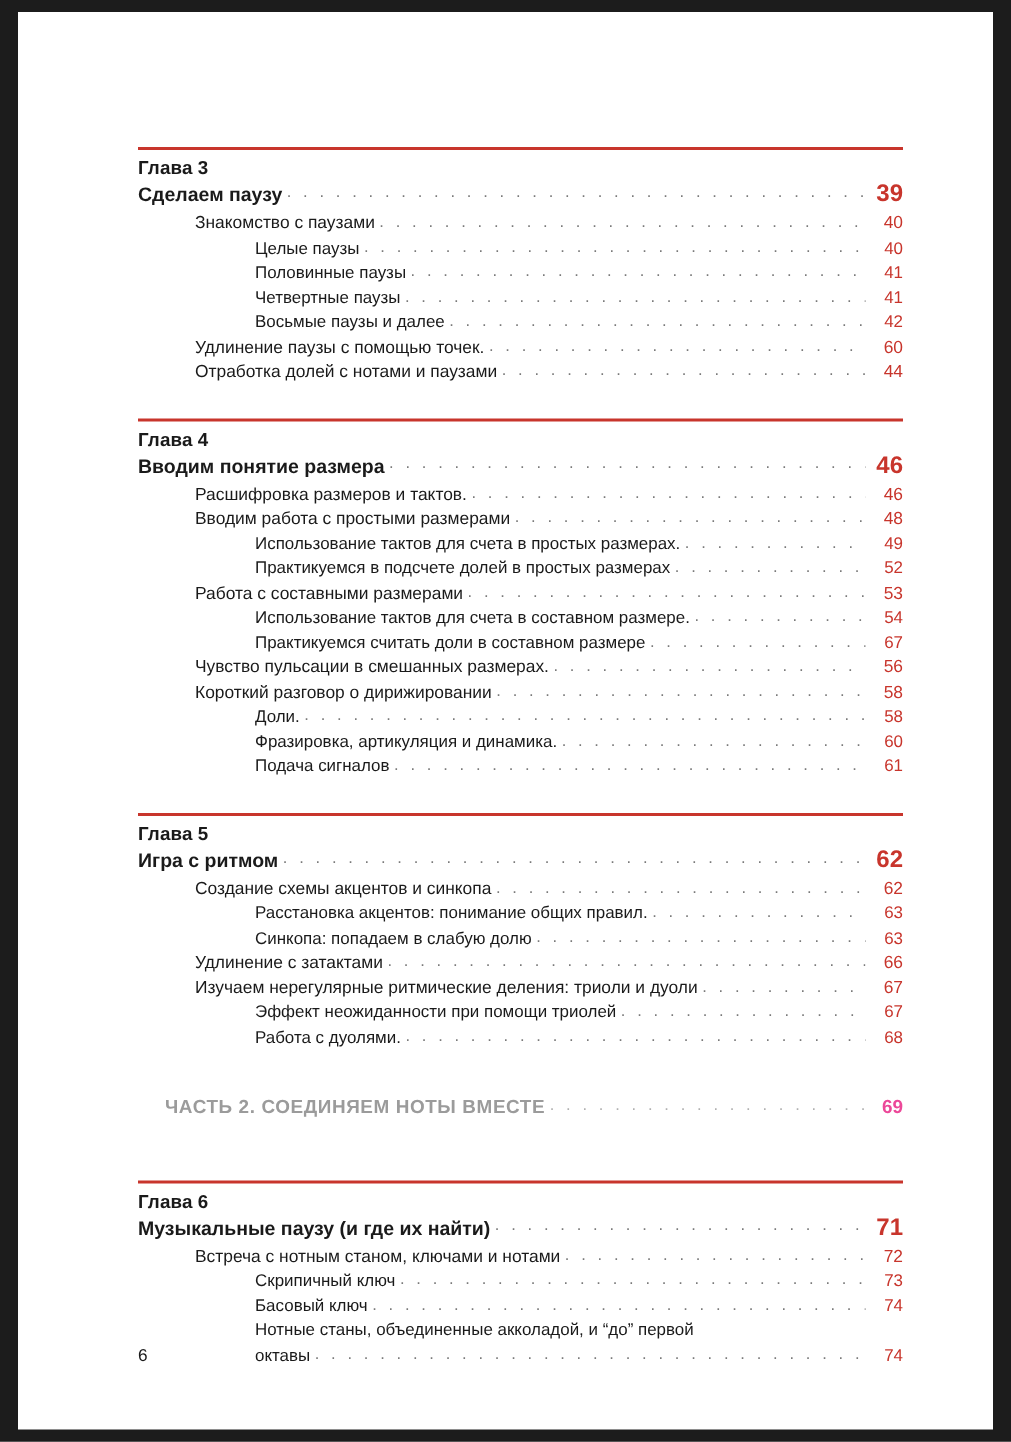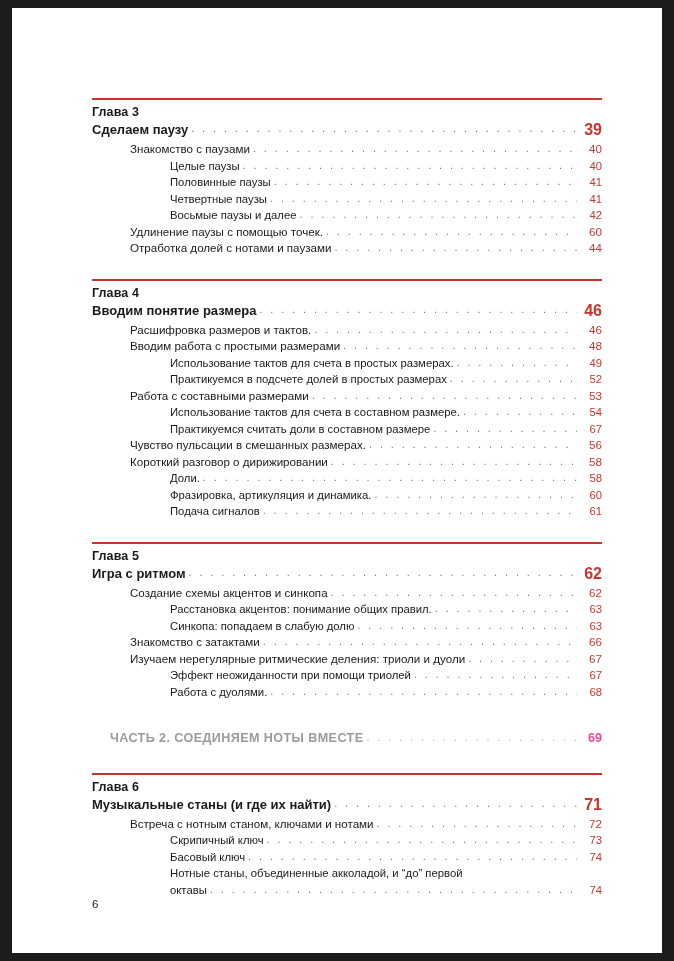--- a/index.html
+++ b/index.html
@@ -109,21 +109,21 @@
   .wrap-line {
     padding-left: 78px;
     font-size: 11.3px;
     color: #1a1a1a;
     line-height: 16.5px;
   }
 
   
   .part {
     margin-top: 30px;
-    margin-bottom: 26px;
+    margin-bottom: 40px;
     padding-left: 18px;
   }
   .part .row .txt {
     font-size: 12.6px;
     font-weight: bold;
     color: #9b9b9b;
     letter-spacing: 0.4px;
   }
   .part .row .pg {
     font-size: 12.6px;
@@ -283,21 +283,21 @@
         <span class="txt">Расстановка акцентов: понимание общих правил.</span>
         <span class="leader">. . . . . . . . . . . . . . . . . . . . . . . . . . . . . . . . . . . . . . . . . . . . . . . . . . . . . . . . . . . . . . . . . . . . . . . . . . . . . . . . . . . . . . . .</span>
         <span class="pg">63</span>
       </div>
       <div class="row lvl-2">
         <span class="txt">Синкопа: попадаем в слабую долю</span>
         <span class="leader">. . . . . . . . . . . . . . . . . . . . . . . . . . . . . . . . . . . . . . . . . . . . . . . . . . . . . . . . . . . . . . . . . . . . . . . . . . . . . . . . . . . . . . . .</span>
         <span class="pg">63</span>
       </div>
       <div class="row lvl-1">
-        <span class="txt">Знакомство с затактами</span>
+        <span class="txt">Удлинение с затактами</span>
         <span class="leader">. . . . . . . . . . . . . . . . . . . . . . . . . . . . . . . . . . . . . . . . . . . . . . . . . . . . . . . . . . . . . . . . . . . . . . . . . . . . . . . . . . . . . . . .</span>
         <span class="pg">66</span>
       </div>
       <div class="row lvl-1">
         <span class="txt">Изучаем нерегулярные ритмические деления: триоли и дуоли</span>
         <span class="leader">. . . . . . . . . . . . . . . . . . . . . . . . . . . . . . . . . . . . . . . . . . . . . . . . . . . . . . . . . . . . . . . . . . . . . . . . . . . . . . . . . . . . . . . .</span>
         <span class="pg">67</span>
       </div>
       <div class="row lvl-2">
         <span class="txt">Эффект неожиданности при помощи триолей</span>
@@ -316,21 +316,21 @@
         <span class="txt">ЧАСТЬ  2. СОЕДИНЯЕМ НОТЫ ВМЕСТЕ</span>
         <span class="leader">. . . . . . . . . . . . . . . . . . . . . . . . . . . . . . . . . . . . . . . . . . . . . . . . . . . . . . . . . . . . . . . . . . . . . . . . . . . . . . . . . . . . . . . .</span>
         <span class="pg">69</span>
       </div>
     </div>
 
     <div class="chapter">
       <div class="chapter-rule"></div>
       <div class="chap-label">Глава 6</div>
       <div class="row lvl-title">
-        <span class="txt">Музыкальные станы (и где их найти)</span>
+        <span class="txt">Музыкальные паузу (и где их найти)</span>
         <span class="leader">. . . . . . . . . . . . . . . . . . . . . . . . . . . . . . . . . . . . . . . . . . . . . . . . . . . . . . . . . . . . . . . . . . . . . . . . . . . . . . . . . . . . . . . .</span>
         <span class="pg">71</span>
       </div>
 
       <div class="row lvl-1">
         <span class="txt">Встреча с нотным станом, ключами и нотами</span>
         <span class="leader">. . . . . . . . . . . . . . . . . . . . . . . . . . . . . . . . . . . . . . . . . . . . . . . . . . . . . . . . . . . . . . . . . . . . . . . . . . . . . . . . . . . . . . . .</span>
         <span class="pg">72</span>
       </div>
       <div class="row lvl-2">

